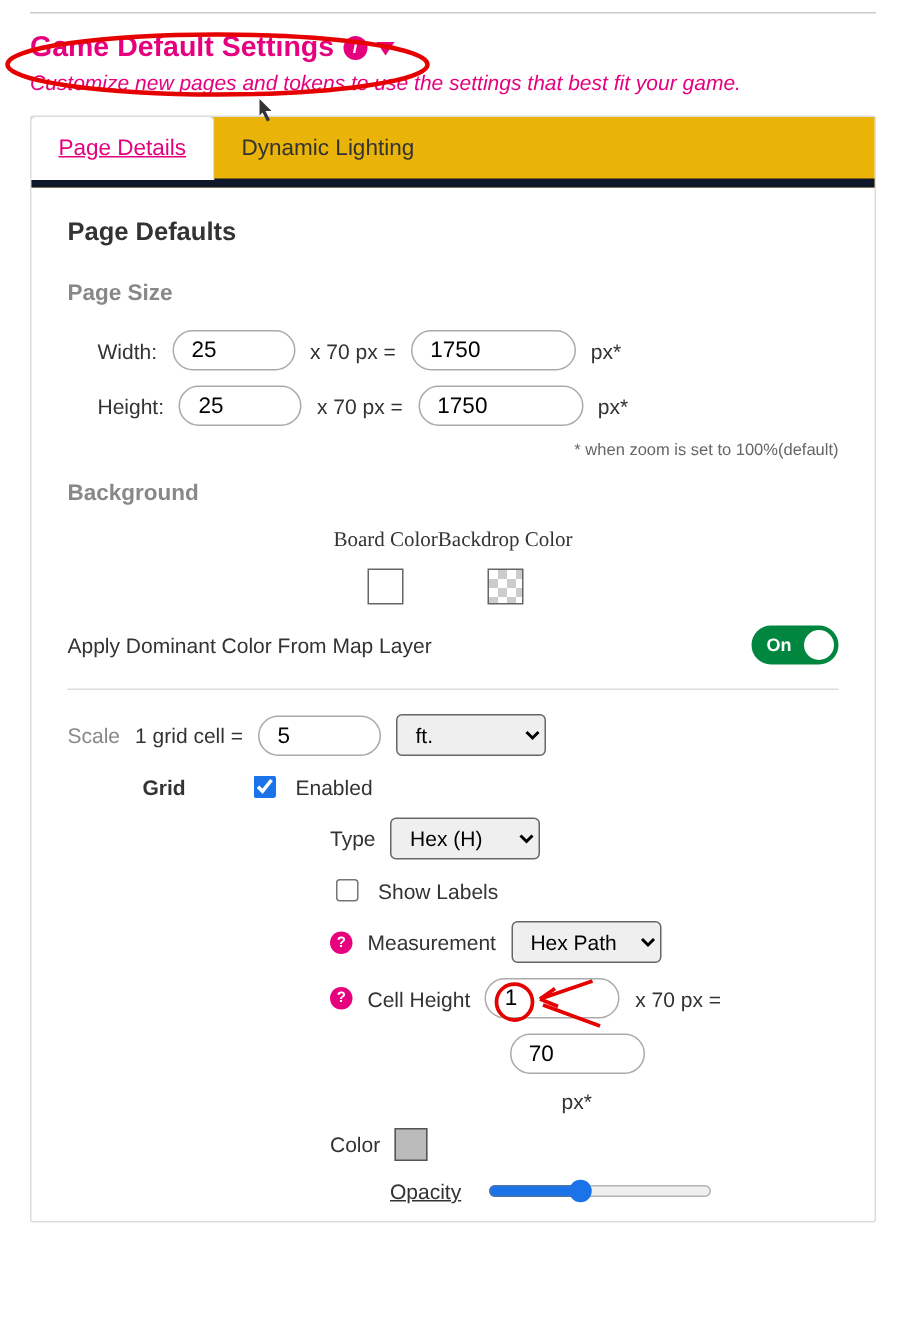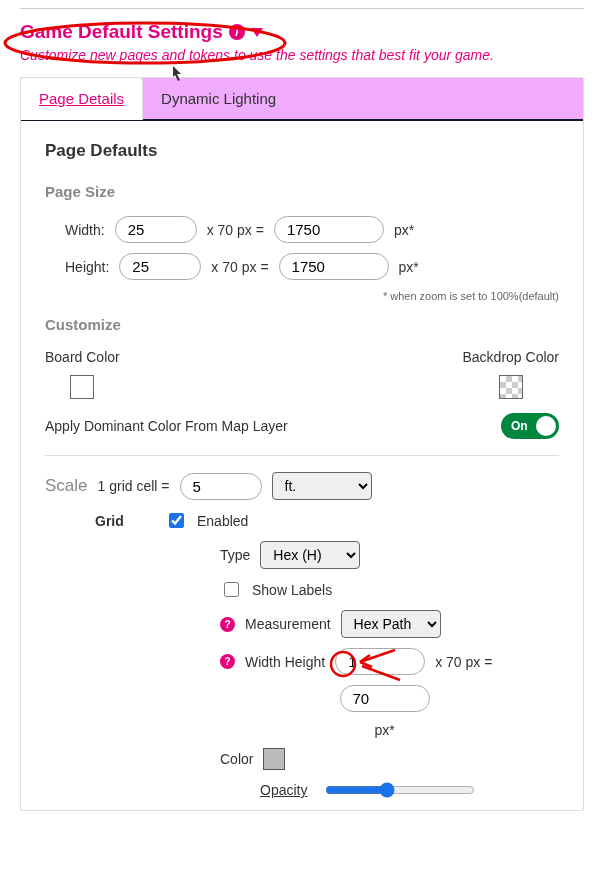--- a/index.html
+++ b/index.html
@@ -28,21 +28,21 @@
     display:inline-flex; width:16px; height:16px; border-radius:50%;
     background:#e6007e; color:#fff; font-weight:700; font-size:11px;
     align-items:center; justify-content:center; font-style: italic;
   }
   .caret-down {
     width:0; height:0; border-left:6px solid transparent; border-right:6px solid transparent;
     border-top:9px solid #e6007e; display:inline-block;
   }
   .cursor-overlay { position:absolute; left:168px; top:58px; font-size:16px; color:#333; pointer-events:none; }
   .tabs-wrap { border:1px solid #ddd; border-radius:2px; }
-  .tabs { display:flex; border-bottom:2px solid #0f172a; background:#f0abfc; }
+  .tabs { display:flex; border-bottom:6px solid #0f172a; background:#eab308; }
   .tab {
     padding:12px 18px; font-size:15px; color:#333; cursor:pointer;
   }
   .tab.active {
     color:#e6007e; text-decoration:underline; border:1px solid #ddd; border-bottom:1px solid #fff;
     margin:-1px 0 -1px -1px; border-top-left-radius:4px; border-top-right-radius:4px; background:#fff;
   }
   .pane { padding: 20px 24px 10px 24px; }
   .h3 { font-weight:700; font-size:17px; margin-bottom:22px; }
   .sub-h { font-weight:700; color:#888; font-size:15px; margin: 6px 0 16px 0; }
@@ -51,21 +51,21 @@
   .lbl { font-size:14px; color:#333; }
   input.txt {
     border:1px solid #aaa; border-radius:18px; padding:4px 12px; font-size:15px; width:82px;
     outline:none;
   }
   input.txt.w120 { width:110px; }
   select.sel {
     border:1px solid #666; border-radius:4px; padding:4px 8px; font-size:14px; background:#efefef;
   }
   .note-right { text-align:right; font-size:11px; color:#666; margin:4px 0 14px 0; }
-  .bg-row { display:flex; justify-content:space-between; margin:10px 0 14px 0; }
+  .bg-row { display:flex; justify-content:center; margin:10px 0 14px 0;font-family:Liberation Serif, serif; }
   .bg-col { text-align:center; font-size:14px; }
   .swatch {
     width:24px; height:24px; border:1px solid #666; margin:10px auto 0; background:#fff;
   }
   .swatch.checker {
     background-image:
       linear-gradient(45deg,#ccc 25%,transparent 25%,transparent 75%,#ccc 75%),
       linear-gradient(45deg,#ccc 25%,transparent 25%,transparent 75%,#ccc 75%);
     background-size:12px 12px; background-position:0 0,6px 6px;
   }
@@ -142,21 +142,21 @@
       <div class="row row-indent">
         <span class="lbl">Height:</span>
         <input class="txt" value="25" style="">
         <span class="lbl">x 70 px =</span>
         <input class="txt w120" value="1750" style="">
         <span class="lbl">px*</span>
       </div>
 
       <div class="note-right">* when zoom is set to 100%(default)</div>
 
-      <div class="sub-h">Customize</div>
+      <div class="sub-h">Background</div>
 
       <div class="bg-row">
         <div class="bg-col">
           <div>Board Color</div>
           <div class="swatch"></div>
         </div>
         <div class="bg-col">
           <div>Backdrop Color</div>
           <div class="swatch checker"></div>
         </div>
@@ -166,21 +166,21 @@
         <span class="lbl">Apply Dominant Color From Map Layer</span>
         <div class="toggle">
           <span>On</span>
           <div class="knob"></div>
         </div>
       </div>
 
       <div class="divider"></div>
 
       <div class="row">
-        <span class="lbl" style="color:#888;font-size:17px;">Scale</span>
+        <span class="lbl" style="color:#888;font-size:14px;">Scale</span>
         <span class="lbl">1 grid cell =</span>
         <input class="txt" value="5" style="">
         <select class="sel" style="width:100px;" id="scale-unit"><option>ft.</option><option>m.</option><option>km.</option><option>mi.</option><option>in.</option><option>cm.</option><option>un.</option><option>sq.</option></select>
       </div>
 
       <div class="grid-block">
         <div class="grid-row">
           <span class="grid-label-col">Grid</span>
           <input type="checkbox" class="chk" checked="" style="">
           <span class="lbl">Enabled</span>
@@ -196,21 +196,21 @@
           <input type="checkbox" class="chk" style="">
           <span class="lbl">Show Labels</span>
         </div>
         <div class="grid-row">
           <span class="help">?</span>
           <span class="lbl">Measurement</span>
           <select class="sel" style="width:100px;" id="grid-meas"><option>Hex Path</option><option>Euclidean</option><option>Manhattan</option></select>
         </div>
         <div class="grid-row" style="position:relative;" id="cell-height-row">
           <span class="help">?</span>
-          <span class="lbl">Width Height</span>
+          <span class="lbl">Cell Height</span>
           <input class="txt" style="width: 90px;" value="1">
           <span class="lbl">x 70 px =</span>
 
           <div class="anno" style="left:110px; top:-6px;">
             <svg width="130" height="50">
               <circle cx="13" cy="22" r="12" fill="none" stroke="#e60000" stroke-width="2.5"></circle>
               <path d="M65 8 L30 20" stroke="#e60000" stroke-width="2.5" fill="none"></path>
               <path d="M30 20 L40 13 M30 20 L42 25" stroke="#e60000" stroke-width="2.5" fill="none"></path>
               <path d="M70 38 L32 24" stroke="#e60000" stroke-width="2.5" fill="none"></path>
             </svg>

